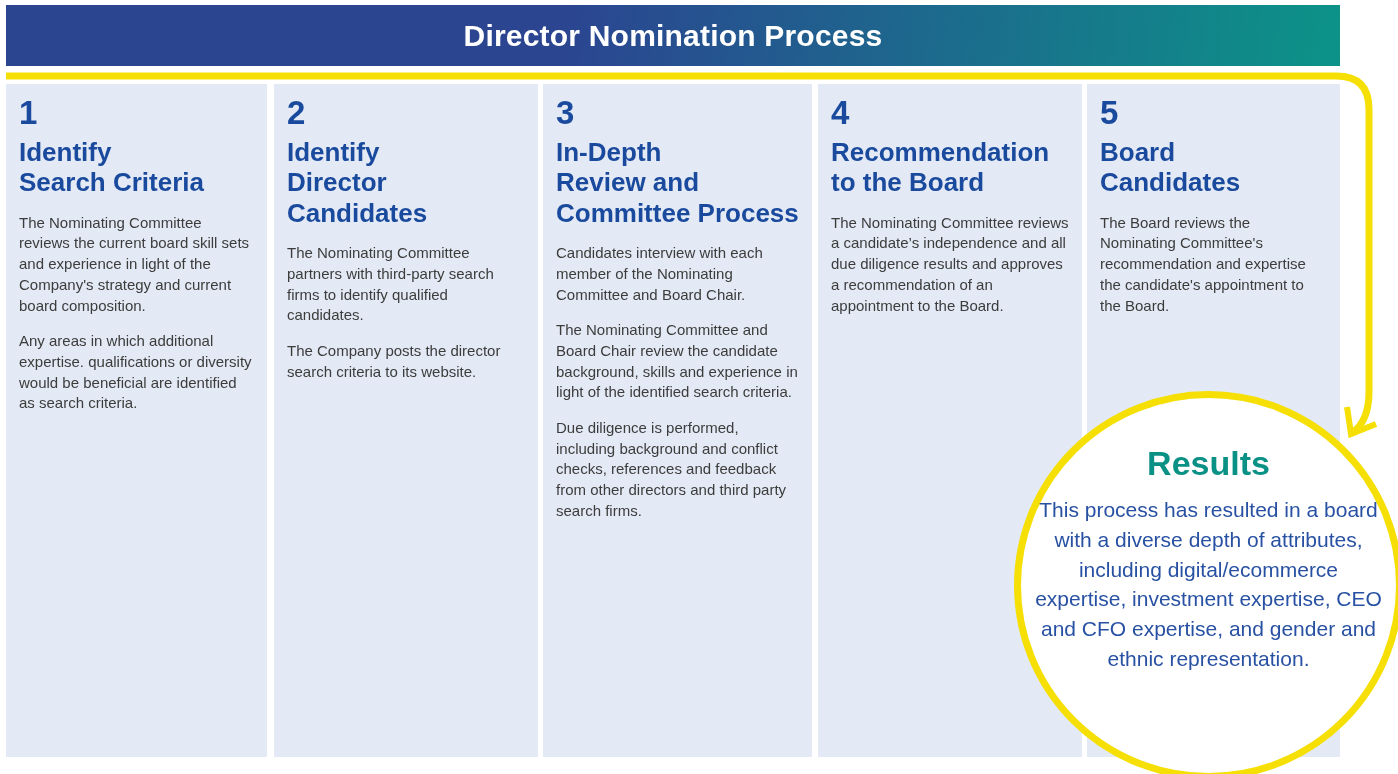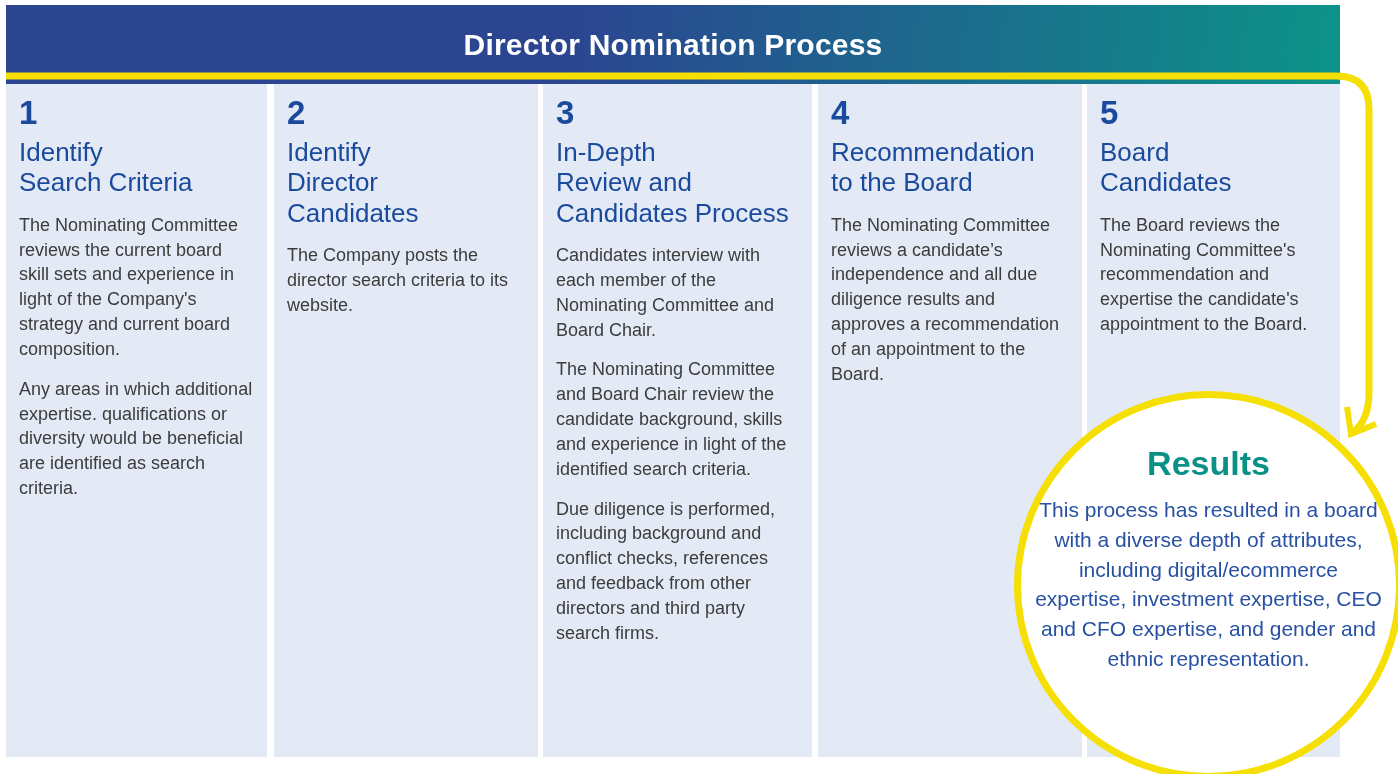--- a/index.html
+++ b/index.html
@@ -1,40 +1,40 @@
 <!DOCTYPE html>
 <html><head>
 <meta charset="utf-8">
 <style>
   html,body{margin:0;padding:0;background:#ffffff;}
   .canvas{
     position:relative;width:1398px;height:774px;background:#ffffff;
     overflow:hidden;font-family:"Liberation Sans",sans-serif;
   }
   .header{
-    position:absolute;left:6px;top:5px;width:1334px;height:79px;
+    position:absolute;left:6px;top:5px;width:1334px;height:61px;
     background:linear-gradient(97deg,#2B4591 0%,#2B4591 42%,#0C9388 100%);
     display:flex;align-items:center;justify-content:center;
   }
   .header .title{
     color:#ffffff;font-size:30px;font-weight:bold;letter-spacing:.2px;
   }
   .step{
     position:absolute;top:84px;height:673px;background:#E4EAF5;
     box-sizing:border-box;padding:10px 12px 0 13px;
   }
   .step .num{
     font-size:33px;font-weight:bold;color:#1A4A9D;line-height:1.15;
   }
   .step .step-title{
-    font-size:26px;font-weight:normal;color:#1A4A9D;line-height:1.17;
+    font-size:26px;font-weight:bold;color:#1A4A9D;line-height:1.17;
     margin-top:5px;white-space:pre-line;
   }
   .step p{
-    font-size:18px;color:#3C3C3C;line-height:1.38;margin:15px 0 0 0;
+    font-size:15px;color:#3C3C3C;line-height:1.38;margin:15px 0 0 0;
   }
   .col1{left:6px;width:261px;}
   .col2{left:274px;width:264px;}
   .col3{left:543px;width:269px;}
   .col4{left:818px;width:264px;}
   .col5{left:1087px;width:253px;}
   .results{
     position:absolute;left:1014px;top:391px;width:389px;height:389px;
     background:#ffffff;border:7px solid #F5DF05;border-radius:50%;
     box-sizing:border-box;text-align:center;z-index:5;
@@ -65,28 +65,29 @@
 Search Criteria</div>
     <p>The Nominating Committee reviews the current board skill sets and experience in light of the Company's strategy and current board composition.</p>
     <p>Any areas in which additional expertise. qualifications or diversity would be beneficial are identified as search criteria.</p>
   </div>
 
   <div class="step col2">
     <div class="num">2</div>
     <div class="step-title">Identify
 Director
 Candidates</div>
+    <p>The Nominating Committee partners with third-party search firms to identify qualified candidates.</p>
     <p>The Company posts the director search criteria to its website.</p>
   </div>
 
   <div class="step col3">
     <div class="num">3</div>
     <div class="step-title">In-Depth
 Review and
-Candidates Process</div>
+Committee Process</div>
     <p>Candidates interview with each member of the Nominating Committee and Board Chair.</p>
     <p>The Nominating Committee and Board Chair review the candidate background, skills and experience in light of the identified search criteria.</p>
     <p>Due diligence is performed, including background and conflict checks, references and feedback from other directors and third party search firms.</p>
   </div>
 
   <div class="step col4">
     <div class="num">4</div>
     <div class="step-title">Recommendation
 to the Board</div>
     <p>The Nominating Committee reviews a candidate’s independence and all due diligence results and approves a recommendation of an appointment to the Board.</p>

